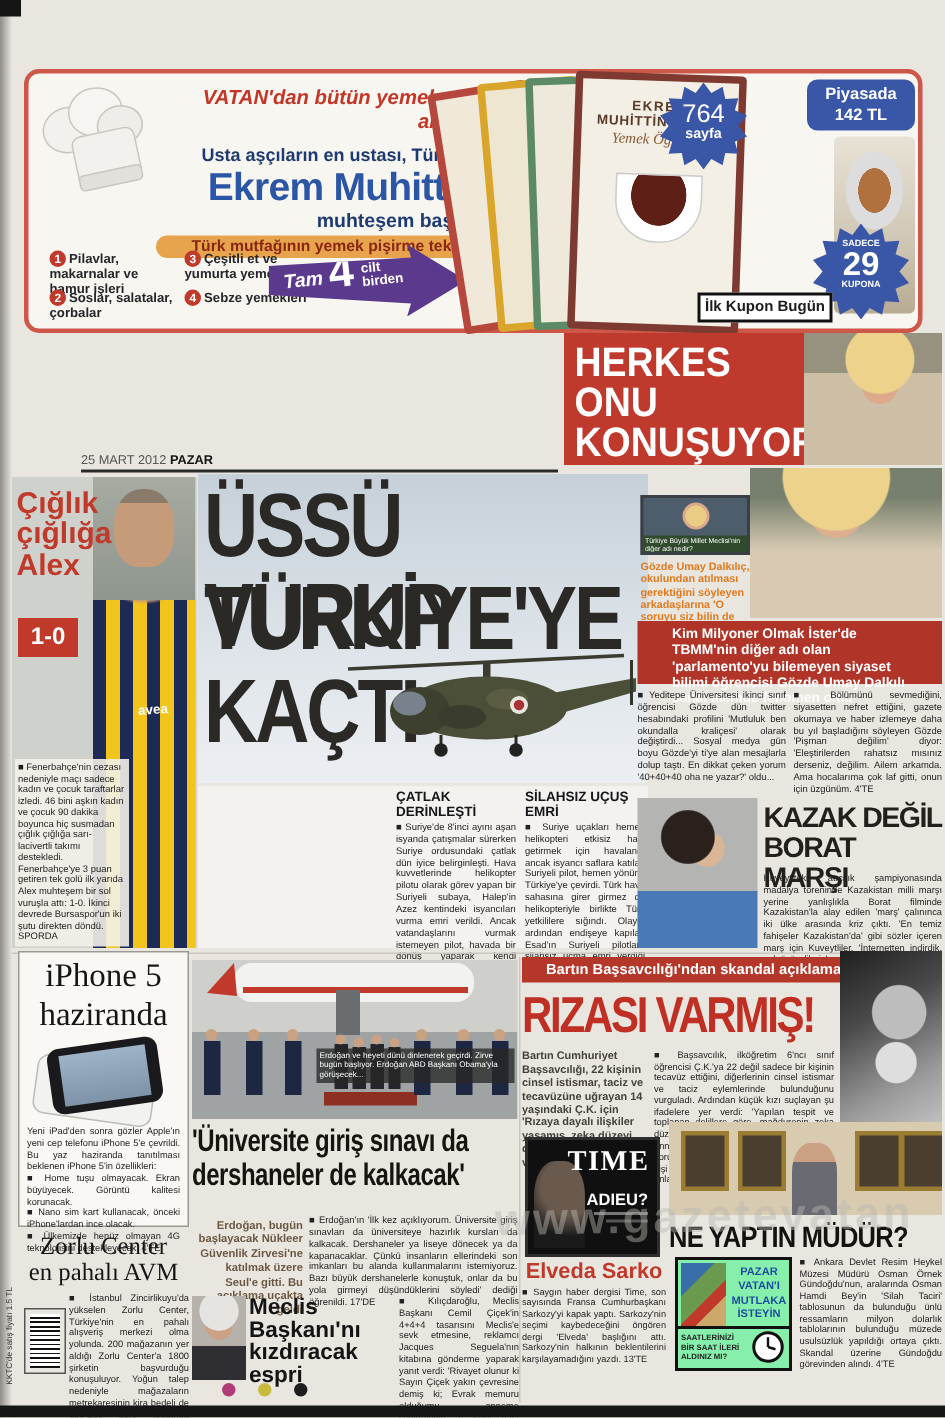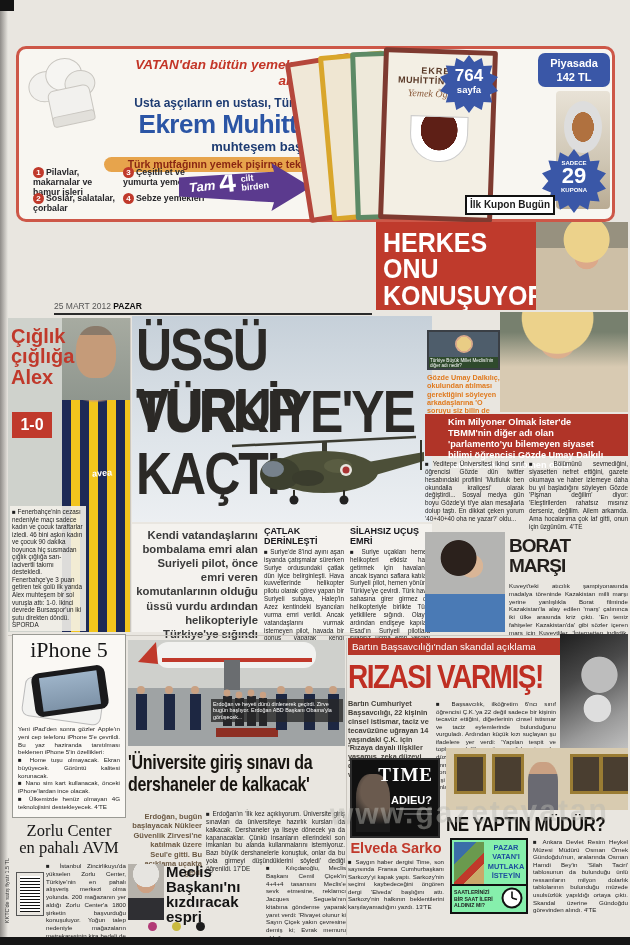--- a/index.html
+++ b/index.html
@@ -29,21 +29,21 @@
   .bk2{left:306px;top:4px;width:56px;height:156px;background:#efe6d2;border:5px solid #d9a62b;transform:rotate(-5deg);}
   .bk3{left:334px;top:2px;width:58px;height:158px;background:#eee9da;border:5px solid #5c8a66;transform:rotate(-2deg);}
   .bk4{left:362px;top:0px;width:104px;height:162px;background:#f3efe4;border:5px solid #7e3a30;transform:rotate(2deg);text-align:center;}
   .bk4 .a1{margin-top:12px;font-size:9px;font-weight:bold;color:#5a3a28;letter-spacing:1px;}
   .bk4 .a2{font-size:9px;font-weight:bold;color:#5a3a28;letter-spacing:0.5px;}
   .bk4 .a3{font-family:"Liberation Serif",serif;font-style:italic;font-size:10px;color:#8a5a3a;margin-top:2px;}
   .bowl{position:absolute;left:24px;top:62px;width:56px;height:44px;background:radial-gradient(ellipse at 50% 30%,#5e1f16 0 46%,#fff 47% 100%);border-radius:0 0 28px 28px;border:1px solid #ccc;}
   .star{background:#3a57a7;color:#fff;text-align:center;
         clip-path:polygon(50% 0%,59% 12%,72% 5%,75% 19%,90% 18%,86% 32%,100% 38%,90% 50%,100% 62%,86% 68%,90% 82%,75% 81%,72% 95%,59% 88%,50% 100%,41% 88%,28% 95%,25% 81%,10% 82%,14% 68%,0% 62%,10% 50%,0% 38%,14% 32%,10% 18%,25% 19%,28% 5%,41% 12%);}
   .b764{left:421px;top:6px;width:58px;height:58px;}
-  .b764 .n{font-size:17px;font-weight:700;margin-top:12px;line-height:1;}
+  .b764 .n{font-size:17px;font-weight:400;margin-top:12px;line-height:1;}
   .b764 .w{font-size:9.5px;font-weight:bold;}
   .bmkt{left:519px;top:4px;width:72px;height:34px;background:#3a57a7;border-radius:7px;color:#fff;text-align:center;font-weight:800;font-size:11px;line-height:1.3;padding-top:3px;box-sizing:border-box;}
   .jar{left:537px;top:42px;width:54px;height:118px;background:linear-gradient(180deg,#e8e2d6,#cfc6b4 60%,#b9ab93);border-radius:4px;}
   .jar:before{content:"";position:absolute;left:8px;top:10px;width:38px;height:52px;background:radial-gradient(#b0713f 0 40%,#ddd 41%);border-radius:50%;}
   .b29{left:523px;top:100px;width:64px;height:64px;}
   .b29 .s1{font-size:6px;font-weight:bold;margin-top:11px;}
   .b29 .s2{font-size:22px;font-weight:900;line-height:0.95;}
   .b29 .s3{font-size:6px;font-weight:bold;}
   .ikb{left:446px;top:146px;width:86px;height:16px;background:#fff;border:2px solid #111;font-weight:800;font-size:10px;text-align:center;line-height:16px;}
   
@@ -111,21 +111,21 @@
   .uni-l{left:128px;top:812px;width:74px;text-align:right;font-size:7.5px;font-weight:700;color:#6b5842;line-height:1.25;}
   .uni-b{left:206px;top:810px;width:139px;font-size:6.3px;line-height:1.25;color:#222;text-align:justify;}
   .mec-p{left:128px;top:864px;width:36px;height:56px;
          background:radial-gradient(circle at 50% 18%,#e6e4e0 0 26%,rgba(0,0,0,0) 27%),
                     radial-gradient(circle at 50% 36%,#cda184 0 22%,rgba(0,0,0,0) 23%),
                     linear-gradient(180deg,#b6b2ab 0 60%,#2f2f33 60% 100%);}
   .mec-h{left:166px;top:864px;width:96px;text-align:left;font-size:15px;font-weight:900;color:#141414;line-height:1.0;}
   .mec-b{left:266px;top:864px;width:80px;font-size:6.2px;line-height:1.25;color:#222;text-align:justify;}
   .dot{width:9px;height:9px;border-radius:50%;top:922px;}
   
-  .kick{left:348px;top:638px;width:212px;height:17px;background:#b5372a;color:#fff;font-weight:400;font-size:9.8px;line-height:17px;padding-left:4px;box-sizing:border-box;white-space:nowrap;overflow:hidden;}
+  .kick{left:348px;top:638px;width:212px;height:17px;background:#b5372a;color:#fff;font-weight:700;font-size:9.8px;line-height:17px;padding-left:16px;box-sizing:border-box;white-space:nowrap;overflow:hidden;}
   .riz-h{left:348px;top:658px;width:215px;font-size:28px;font-weight:900;color:#bf2f23;letter-spacing:-1.5px;transform:scaleY(1.2);transform-origin:left top;}
   .girl{left:560px;top:634px;width:68px;height:120px;
         background:radial-gradient(circle at 55% 62%,#dedede 0 16%,rgba(0,0,0,0) 17%),
                    radial-gradient(circle at 58% 34%,#bdbdbd 0 20%,rgba(0,0,0,0) 21%),
                    linear-gradient(150deg,#1f1f1f 0%,#4a4a4a 35%,#9a9a9a 72%,#c5c5c5 100%);}
   .riz-l{left:348px;top:700px;width:84px;font-size:7.3px;font-weight:700;color:#44403a;line-height:1.22;}
   .riz-b{left:436px;top:700px;width:120px;font-size:6.2px;line-height:1.22;color:#222;text-align:justify;}
   
   .time{left:350px;top:758px;width:90px;height:80px;background:#101010;border:2px solid #2e2e2e;box-sizing:border-box;}
   .time .face{position:absolute;left:4px;top:14px;width:34px;height:58px;background:radial-gradient(circle at 70% 30%,#6a5a4e 0 40%,#1a1a1a 70%);border-radius:40% 40% 0 0;}
@@ -261,21 +261,20 @@
       <ellipse cx="90" cy="46" rx="16" ry="8" fill="#3a3c2d"></ellipse>
       <circle cx="128" cy="38" r="6" fill="#e8e6e0"></circle>
         <circle cx="128" cy="38" r="3.5" fill="#a33"></circle>
       <line x1="76" y1="58" x2="76" y2="66" stroke="#2c2c24" stroke-width="2"></line>
       <line x1="126" y1="58" x2="126" y2="66" stroke="#2c2c24" stroke-width="2"></line>
       <circle cx="76" cy="68" r="4.5" fill="#222"></circle>
         <circle cx="126" cy="68" r="4.5" fill="#222"></circle>
     </svg>
   </div>
   <div class="abs mtxt">
-    <div class="stmt">Kendi vatandaşlarını bombalama emri alan Suriyeli pilot, önce emri veren komutanlarının olduğu üssü vurdu ardından helikopteriyle Türkiye'ye sığındı</div>
     <div class="colB">
       <div class="chead">ÇATLAK DERİNLEŞTİ</div>
       <div class="cbody">■ Suriye'de 8'inci ayını aşan isyanda çatışmalar sürerken Suriye ordusundaki çatlak dün iyice belirginleşti. Hava kuvvetlerinde helikopter pilotu olarak görev yapan bir Suriyeli subaya, Halep'in Azez kentindeki isyancıları vurma emri verildi. Ancak vatandaşlarını vurmak istemeyen pilot, havada bir dönüş yaparak kendi üssünü vurdu.</div>
     </div>
     <div class="colC">
       <div class="chead">SİLAHSIZ UÇUŞ EMRİ</div>
       <div class="cbody">■ Suriye uçakları hemen helikopteri etkisiz hale getirmek için havalandı ancak isyancı saflara katılan Suriyeli pilot, hemen yönünü Türkiye'ye çevirdi. Türk hava sahasına girer girmez de helikopteriyle birlikte Türk yetkililere sığındı. Olayın ardından endişeye kapılan Esad'ın Suriyeli pilotlara silahsız uçma emri verdiği iddia edildi. 14'TE</div>
     </div>
   </div>
 
@@ -284,20 +283,21 @@
     <div class="hd"></div>
     <div class="cap">Türkiye Büyük Millet Meclisi'nin diğer adı nedir?</div>
   </div>
   <div class="abs gz-cap">Gözde Umay Dalkılıç, okulundan atılması gerektiğini söyleyen arkadaşlarına 'O soruyu siz bilin de göreyim' karşılığını verdi.</div>
   <div class="abs deck">Kim Milyoner Olmak İster'de TBMM'nin diğer adı olan 'parlamento'yu bilemeyen siyaset bilimi öğrencisi Gözde Umay Dalkılı sanal alemde fenomen oldu</div>
   <div class="abs gcol1">■ Yeditepe Üniversitesi ikinci sınıf öğrencisi Gözde dün twitter hesabındaki profilini 'Mutluluk ben okundalla kraliçesi' olarak değiştirdi... Sosyal medya gün boyu Gözde'yi ti'ye alan mesajlarla dolup taştı. En dikkat çeken yorum '40+40+40 oha ne yazar?' oldu...</div>
   <div class="abs gcol2">■ Bölümünü sevmediğini, siyasetten nefret ettiğini, gazete okumaya ve haber izlemeye daha bu yıl başladığını söyleyen Gözde 'Pişman değilim' diyor: 'Eleştirilerden rahatsız mısınız derseniz, değilim. Ailem arkamda. Ama hocalarıma çok laf gitti, onun için üzgünüm. 4'TE</div>
 
   <div class="abs br-photo"></div>
   <div class="abs br-h">
+    <div>KAZAK DEĞİL</div>
     <div>BORAT MARŞI</div>
   </div>
   <div class="abs br-b">Kuveyt'teki atıcılık şampiyonasında madalya töreninde Kazakistan milli marşı yerine yanlışlıkla Borat filminde Kazakistan'la alay edilen 'marş' çalınınca iki ülke arasında kriz çıktı. 'En temiz fahişeler Kazakistan'da' gibi sözler içeren marş için Kuveytliler, 'İnternetten indirdik, çok özür dileriz' açıklaması yaptı. 8'TE</div>
 
   <div class="abs hline" style="left:8px;top:635px;width:620px;"></div>
   <div class="abs guard">
     <svg width="217" height="106" viewBox="0 0 217 106">
       <rect width="217" height="106" fill="#cfd0cc"></rect>
       <rect y="48" width="217" height="58" fill="#9fa3a4"></rect>
       <rect x="28" y="2" width="160" height="26" rx="12" fill="#f2f2f0"></rect>
@@ -381,20 +381,21 @@
         <circle cx="11" cy="11" r="9.5" fill="#fff" stroke="#111" stroke-width="2"></circle>
         <line x1="11" y1="11" x2="11" y2="4.5" stroke="#111" stroke-width="1.6"></line>
         <line x1="11" y1="11" x2="16" y2="12.5" stroke="#111" stroke-width="1.6"></line>
       </svg>
     </div>
   </div>
   <div class="abs mud-b">■ Ankara Devlet Resim Heykel Müzesi Müdürü Osman Örnek Gündoğdu'nun, aralarında Osman Hamdi Bey'in 'Silah Taciri' tablosunun da bulunduğu ünlü ressamların milyon dolarlık tablolarının bulunduğu müzede usulsüzlük yapıldığı ortaya çıktı. Skandal üzerine Gündoğdu görevinden alındı. 4'TE</div>
 
   <div class="abs iph">
     <div class="h">iPhone 5</div>
+    <div class="h">haziranda</div>
     <div class="ph">
       <div class="pb"></div>
       <div class="pf">
           <div class="scr"></div>
         </div>
     </div>
     <div class="b">Yeni iPad'den sonra gözler Apple'ın yeni cep telefonu iPhone 5'e çevrildi. Bu yaz haziranda tanıtılması beklenen iPhone 5'in özellikleri:</div>
     <div class="b">■ Home tuşu olmayacak. Ekran büyüyecek. Görüntü kalitesi korunacak.</div>
     <div class="b">■ Nano sim kart kullanacak, önceki iPhone'lardan ince olacak.</div>
     <div class="b">■ Ülkemizde henüz olmayan 4G teknolojisini destekleyecek. 4'TE</div>

